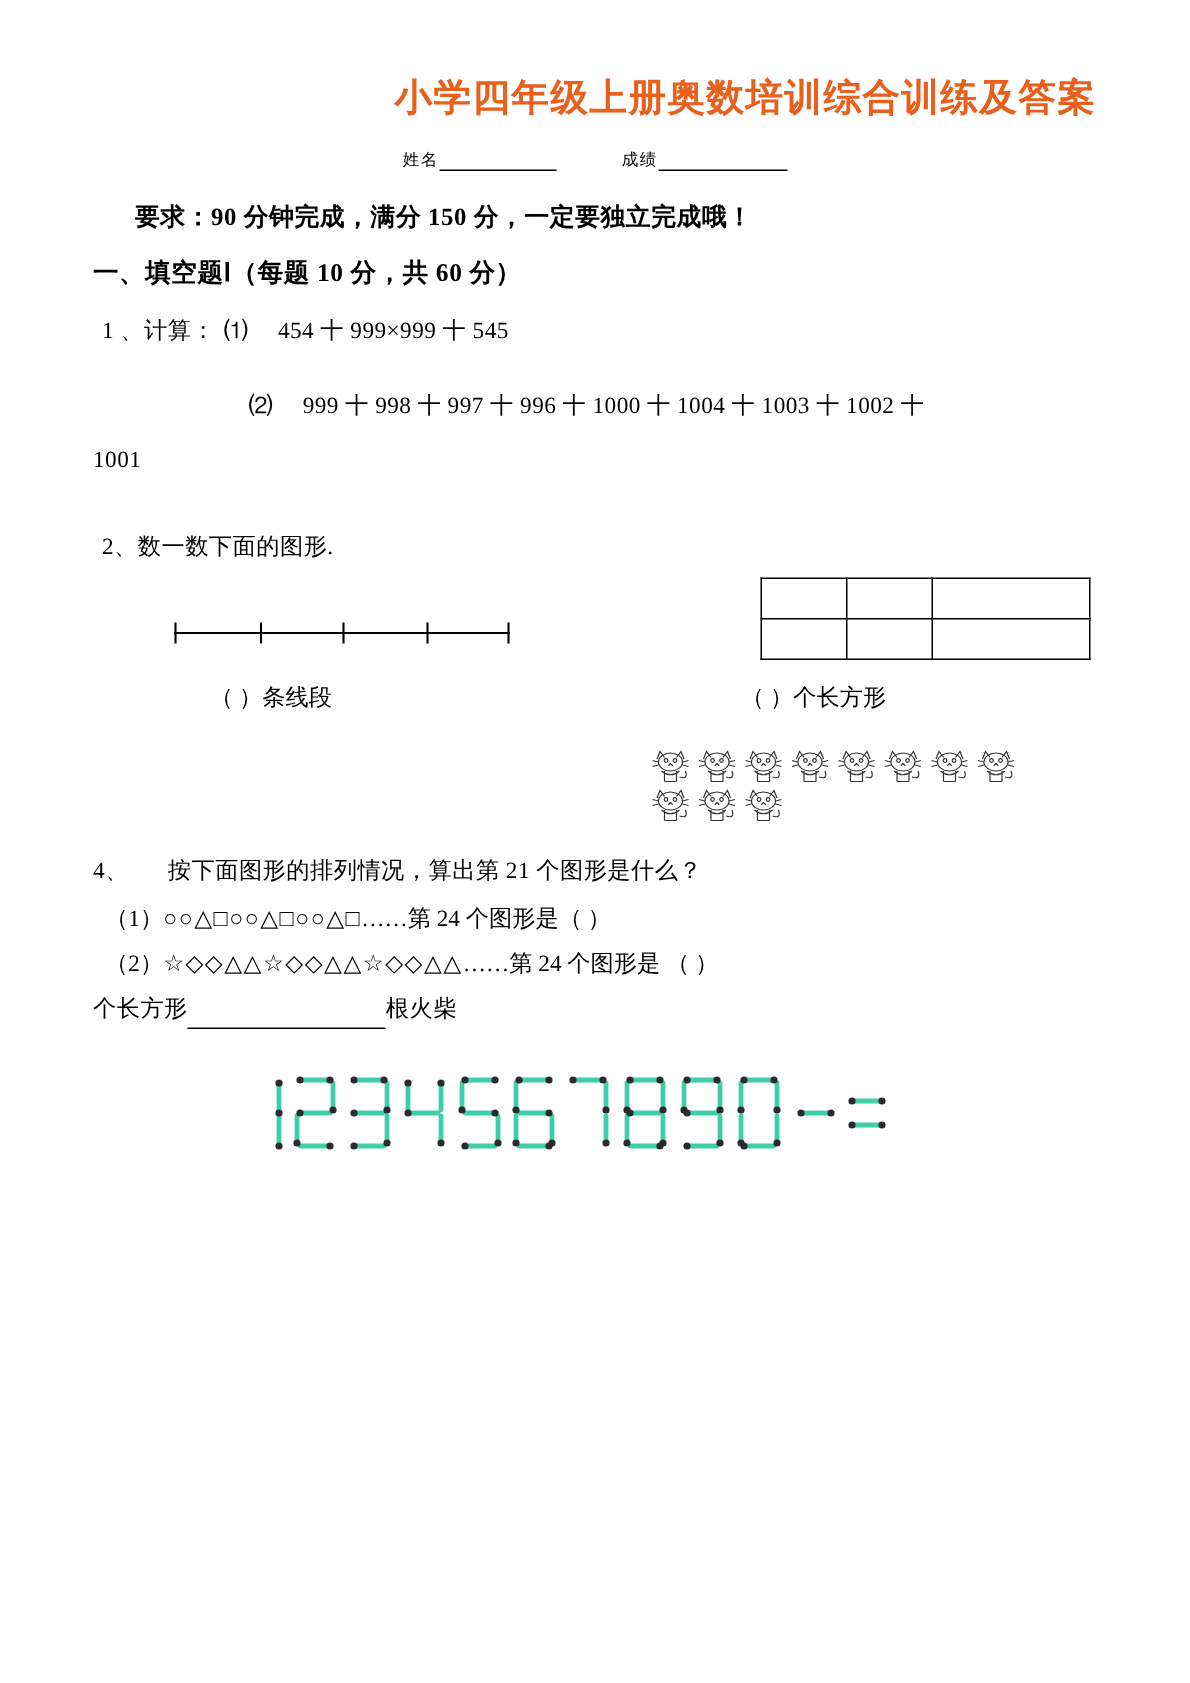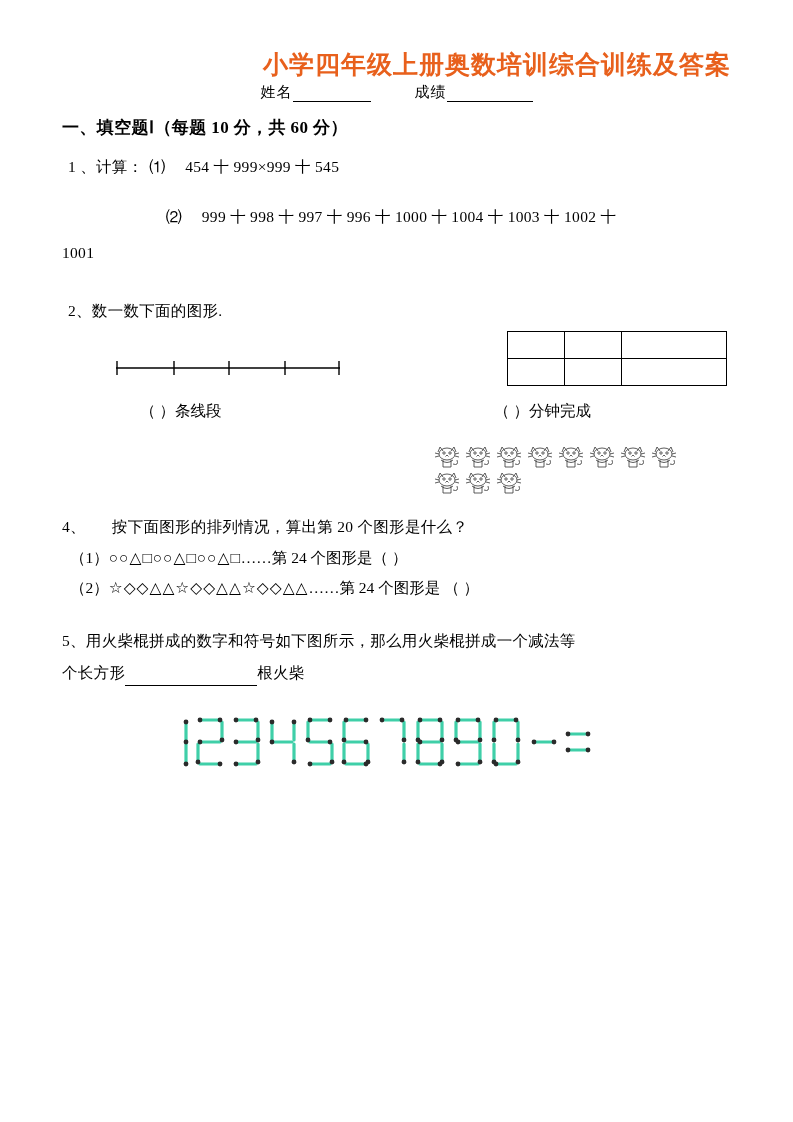--- a/index.html
+++ b/index.html
@@ -26,22 +26,22 @@
     text-align: right;
     color: #e8601c;
     font-family: "Liberation Sans", sans-serif;
     font-weight: bold;
     font-size: 25px;
     letter-spacing: 1px;
     margin-top: 48px;
   }
   .namerow {
     text-align: center;
-    font-size: 15px;
-    margin-top: 2px;
+    font-size: 11px;
+    margin-top: 18px;
     letter-spacing: 1px;
   }
   .namerow .gap {
     display: inline-block;
     width: 44px;
   }
   .u {
     border-bottom: 1px solid #000;
     display: inline-block;
   }
@@ -147,20 +147,21 @@
 <body>
 
 <div class="page">
 
   <div class="title">小学四年级上册奥数培训综合训练及答案</div>
 
   <div class="namerow">
     <span>姓名</span><span class="u" style="width:78px">&nbsp;</span><span class="gap"></span><span>成绩</span><span class="u" style="width:86px">&nbsp;</span>
   </div>
 
+  <div class="req">要求：90 分钟完成，满分 150 分，一定要独立完成哦！</div>
 
   <div class="sec">一、填空题Ⅰ（每题 10 分，共 60 分）</div>
 
   <div class="q q1">
     <span>1 、计算：</span><span style="display:inline-block;width:6px"></span><span>⑴</span><span style="display:inline-block;width:20px"></span><span class="mono">454 十 999×999 十 545</span>
   </div>
 
   <div class="q q1b">
     <span>⑵</span><span style="display:inline-block;width:20px"></span><span class="mono">999 十 998 十 997 十 996 十 1000 十 1004 十 1003 十 1002 十</span>
   </div>
@@ -191,21 +192,21 @@
         <tr>
           <td></td>
           <td></td>
           <td class="wide"></td>
         </tr>
       </tbody>
         </table>
     </div>
 
     <div class="cap-left">（        ）条线段</div>
-    <div class="cap-right">（        ）分钟完成</div>
+    <div class="cap-right">（        ）个长方形</div>
   </div>
 
 
   <div class="cats">
     <div class="catrow">
       <span class="cat"><svg width="30" height="24" viewBox="0 0 30 24">
             <g fill="none" stroke="#333" stroke-width="0.8">
               <path d="M6 7 L8 2 L11 6 M24 7 L22 2 L19 6"></path>
               <ellipse cx="15" cy="9" rx="8" ry="6"></ellipse>
               <circle cx="12" cy="8" r="1.2"></circle>
@@ -326,30 +327,29 @@
               <path d="M15 10 l-1.5 1.5 M15 10 l1.5 1.5"></path>
               <path d="M7 9 l-4 -1 M7 11 l-4 1 M23 9 l4 -1 M23 11 l4 1"></path>
               <path d="M9 15 q6 5 12 0 M11 15 l0 7 M19 15 l0 7 M11 22 l8 0"></path>
               <path d="M21 19 q6 2 4 -4"></path>
             </g>
           </svg></span>
     </div>
   </div>
 
   <div class="q q4">
-    <span>4、</span><span class="ind"></span><span>按下面图形的排列情况，算出第 20 个图形是什么？</span>
+    <span>4、</span><span class="ind"></span><span>按下面图形的排列情况，算出第 21 个图形是什么？</span>
   </div>
   <div class="q4sub">
     <span>（1）</span><span class="shapes">○○△□○○△□○○△□</span><span>……第 24 个图形是（          ）</span>
   </div>
   <div class="q4sub">
     <span>（2）</span><span class="shapes">☆◇◇△△☆◇◇△△☆◇◇△△</span><span>……第 24 个图形是 （            ）</span>
   </div>
 
-  <div class="q q5">5、用火柴棍拼成的数字和符号如下图所示，那么用火柴棍拼成一个减法等</div>
   <div class="q q5b">
     <span>个长方形</span><span class="blank-long">&nbsp;</span><span>根火柴</span>
   </div>
 
   <div class="matches">
     <svg width="470" height="62" viewBox="0 0 470 62">
       <g stroke="#3fcfa8" stroke-width="3.2" stroke-linecap="round" fill="none">
 
         <line x1="24" y1="10" x2="24" y2="30"></line>
         <line x1="24" y1="32" x2="24" y2="52"></line>

